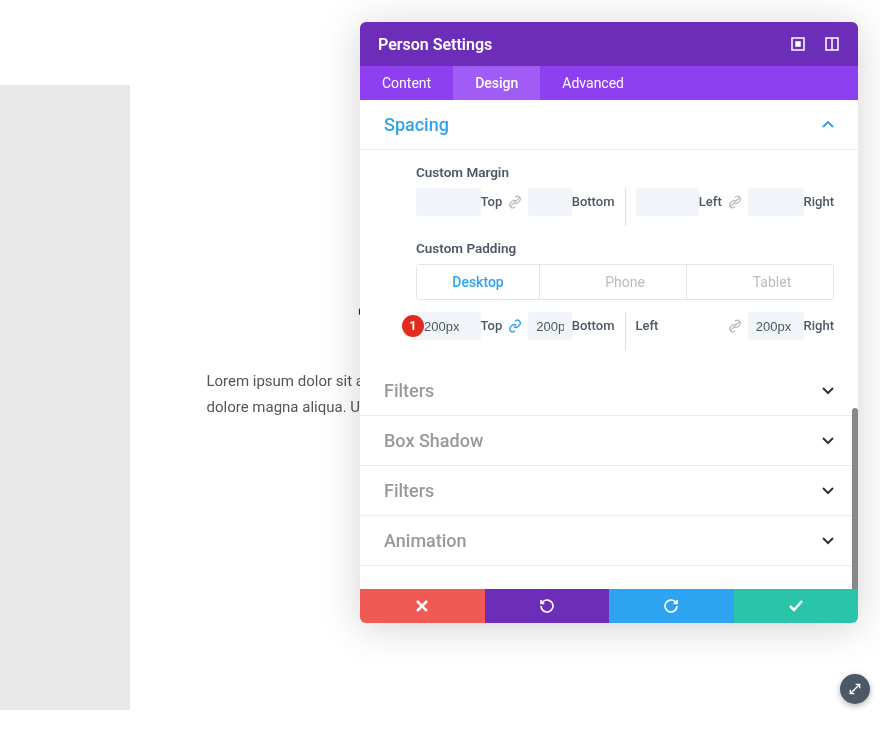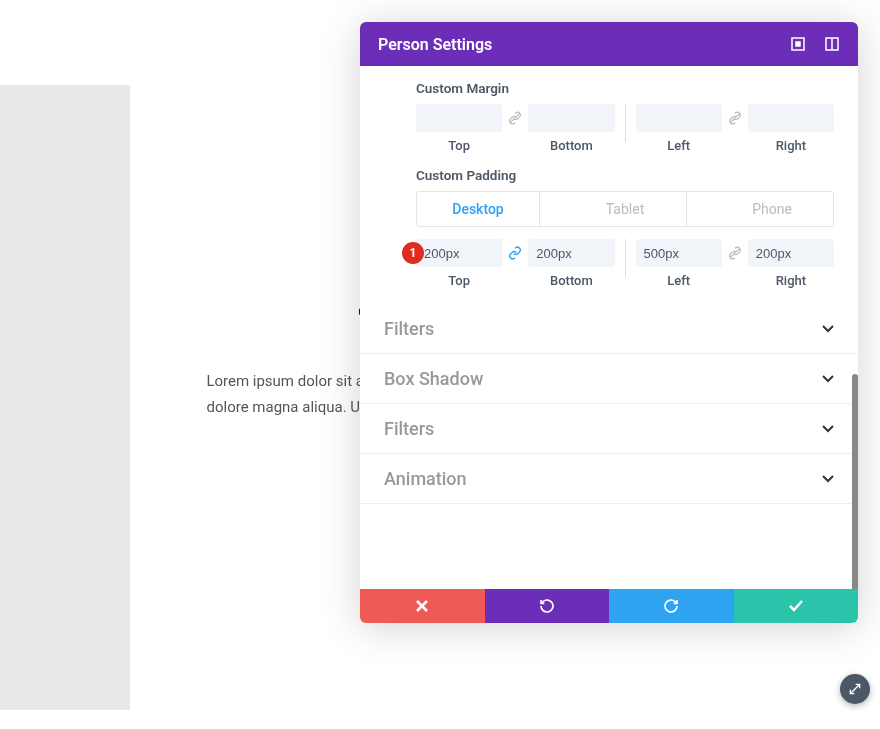--- a/index.html
+++ b/index.html
@@ -27,21 +27,21 @@
 .sec-title { font-size: 18px; font-weight: 500; }
 .sec-open .sec-title { color: #2ea3f2; }
 .sec-closed .sec-title { color: #999; }
 .chev { color: #333; font-size: 12px; }
 .sec-open .chev { color: #2ea3f2; }
 
 .spacing-body { padding: 0 24px 16px; margin-left: 32px; }
 .field-label { font-size: 13.5px; font-weight: 600; color: #4c5866; margin: 14px 0 8px; }
 
 .box-row { display: flex; align-items: flex-start; gap: 4px; }
-.box-col { display: flex; flex-direction: column; align-items: center; flex: 1; }
+.box-col { display: flex; flex-direction: row; flex: 1; }
 .box-input { width: 100%; height: 28px; background: #f1f5f9; border: none; border-radius: 3px; padding: 0 8px; font-size: 13px; color: #4c5866; }
 .box-lbl { font-size: 13px; color: #4c5866; margin-top: 6px; font-weight: 500; }
 .link-ic { width: 18px; display: flex; align-items: center; justify-content: center; height: 28px; color: #bbb; font-size: 13px; }
 .link-ic.active { color: #2ea3f2; }
 .vline { width: 1px; background: #ddd; height: 38px; margin: 0 6px; }
 
 .device-tabs { display: flex; margin: 8px 0 12px; border: 1px solid #e5e5e5; border-radius: 3px; overflow: hidden; gap: 24px; }
 .dev-tab { flex: 1; text-align: center; padding: 9px 0; font-size: 14px; cursor: pointer; color: #bbb; background: #fff; border-right: 1px solid #e5e5e5; }
 .dev-tab:last-child { border-right: none; }
 .dev-tab.active { color: #2ea3f2; font-weight: 500; }
@@ -81,22 +81,35 @@
       </span>
       <span class="ic">
         <svg width="14" height="14" viewBox="0 0 14 14" fill="none" stroke="white" stroke-width="1.5">
             <rect x="1" y="1" width="12" height="12"></rect>
             <line x1="7" y1="1" x2="7" y2="13"></line>
           </svg>
       </span>
     </div>
   </div>
 
+  <div class="tabs">
+    <div class="tab">Content</div>
+    <div class="tab active">Design</div>
+    <div class="tab">Advanced</div>
+  </div>
 
   <div class="body">
+    <div class="sec-hdr sec-open">
+      <span class="sec-title">Spacing</span>
+      <span class="chev">
+        <svg width="12" height="8" viewBox="0 0 12 8" fill="none" stroke="#2ea3f2" stroke-width="2">
+            <path d="M1 6 L6 1 L11 6"></path>
+          </svg>
+      </span>
+    </div>
 
     <div class="spacing-body" style="position:relative">
       <div class="field-label">Custom Margin</div>
       <div class="box-row">
         <div class="box-col">
             <input class="box-input" value="" style="">
             <div class="box-lbl">Top</div>
           </div>
         <div class="link-ic">
             <svg width="14" height="14" viewBox="0 0 24 24" fill="none" stroke="currentColor" stroke-width="2.2">
@@ -123,22 +136,22 @@
           </div>
         <div class="box-col">
             <input class="box-input" value="" style="">
             <div class="box-lbl">Right</div>
           </div>
       </div>
 
       <div class="field-label">Custom Padding</div>
       <div class="device-tabs">
         <div class="dev-tab active">Desktop</div>
+        <div class="dev-tab">Phone</div>
         <div class="dev-tab">Tablet</div>
-        <div class="dev-tab">Phone</div>
       </div>
 
       <div style="position:relative">
         <div class="marker" style="top:3px">1</div>
         <div class="box-row">
           <div class="box-col">
               <input class="box-input" value="200px" style="">
               <div class="box-lbl">Top</div>
             </div>
           <div class="link-ic active">
@@ -146,21 +159,20 @@
                 <path d="M10 13a5 5 0 0 0 7 0l3-3a5 5 0 0 0-7-7l-1 1"></path>
                 <path d="M14 11a5 5 0 0 0-7 0l-3 3a5 5 0 0 0 7 7l1-1"></path>
               </svg>
             </div>
           <div class="box-col">
               <input class="box-input" value="200px" style="">
               <div class="box-lbl">Bottom</div>
             </div>
           <div class="vline"></div>
           <div class="box-col">
-              <input class="box-input" value="500px" style="">
               <div class="box-lbl">Left</div>
             </div>
           <div class="link-ic">
               <svg width="14" height="14" viewBox="0 0 24 24" fill="none" stroke="currentColor" stroke-width="2.2">
                 <path d="M10 13a5 5 0 0 0 7 0l3-3a5 5 0 0 0-7-7l-1 1"></path>
                 <path d="M14 11a5 5 0 0 0-7 0l-3 3a5 5 0 0 0 7 7l1-1"></path>
                 <line x1="4" y1="20" x2="20" y2="4"></line>
               </svg>
             </div>
           <div class="box-col">

